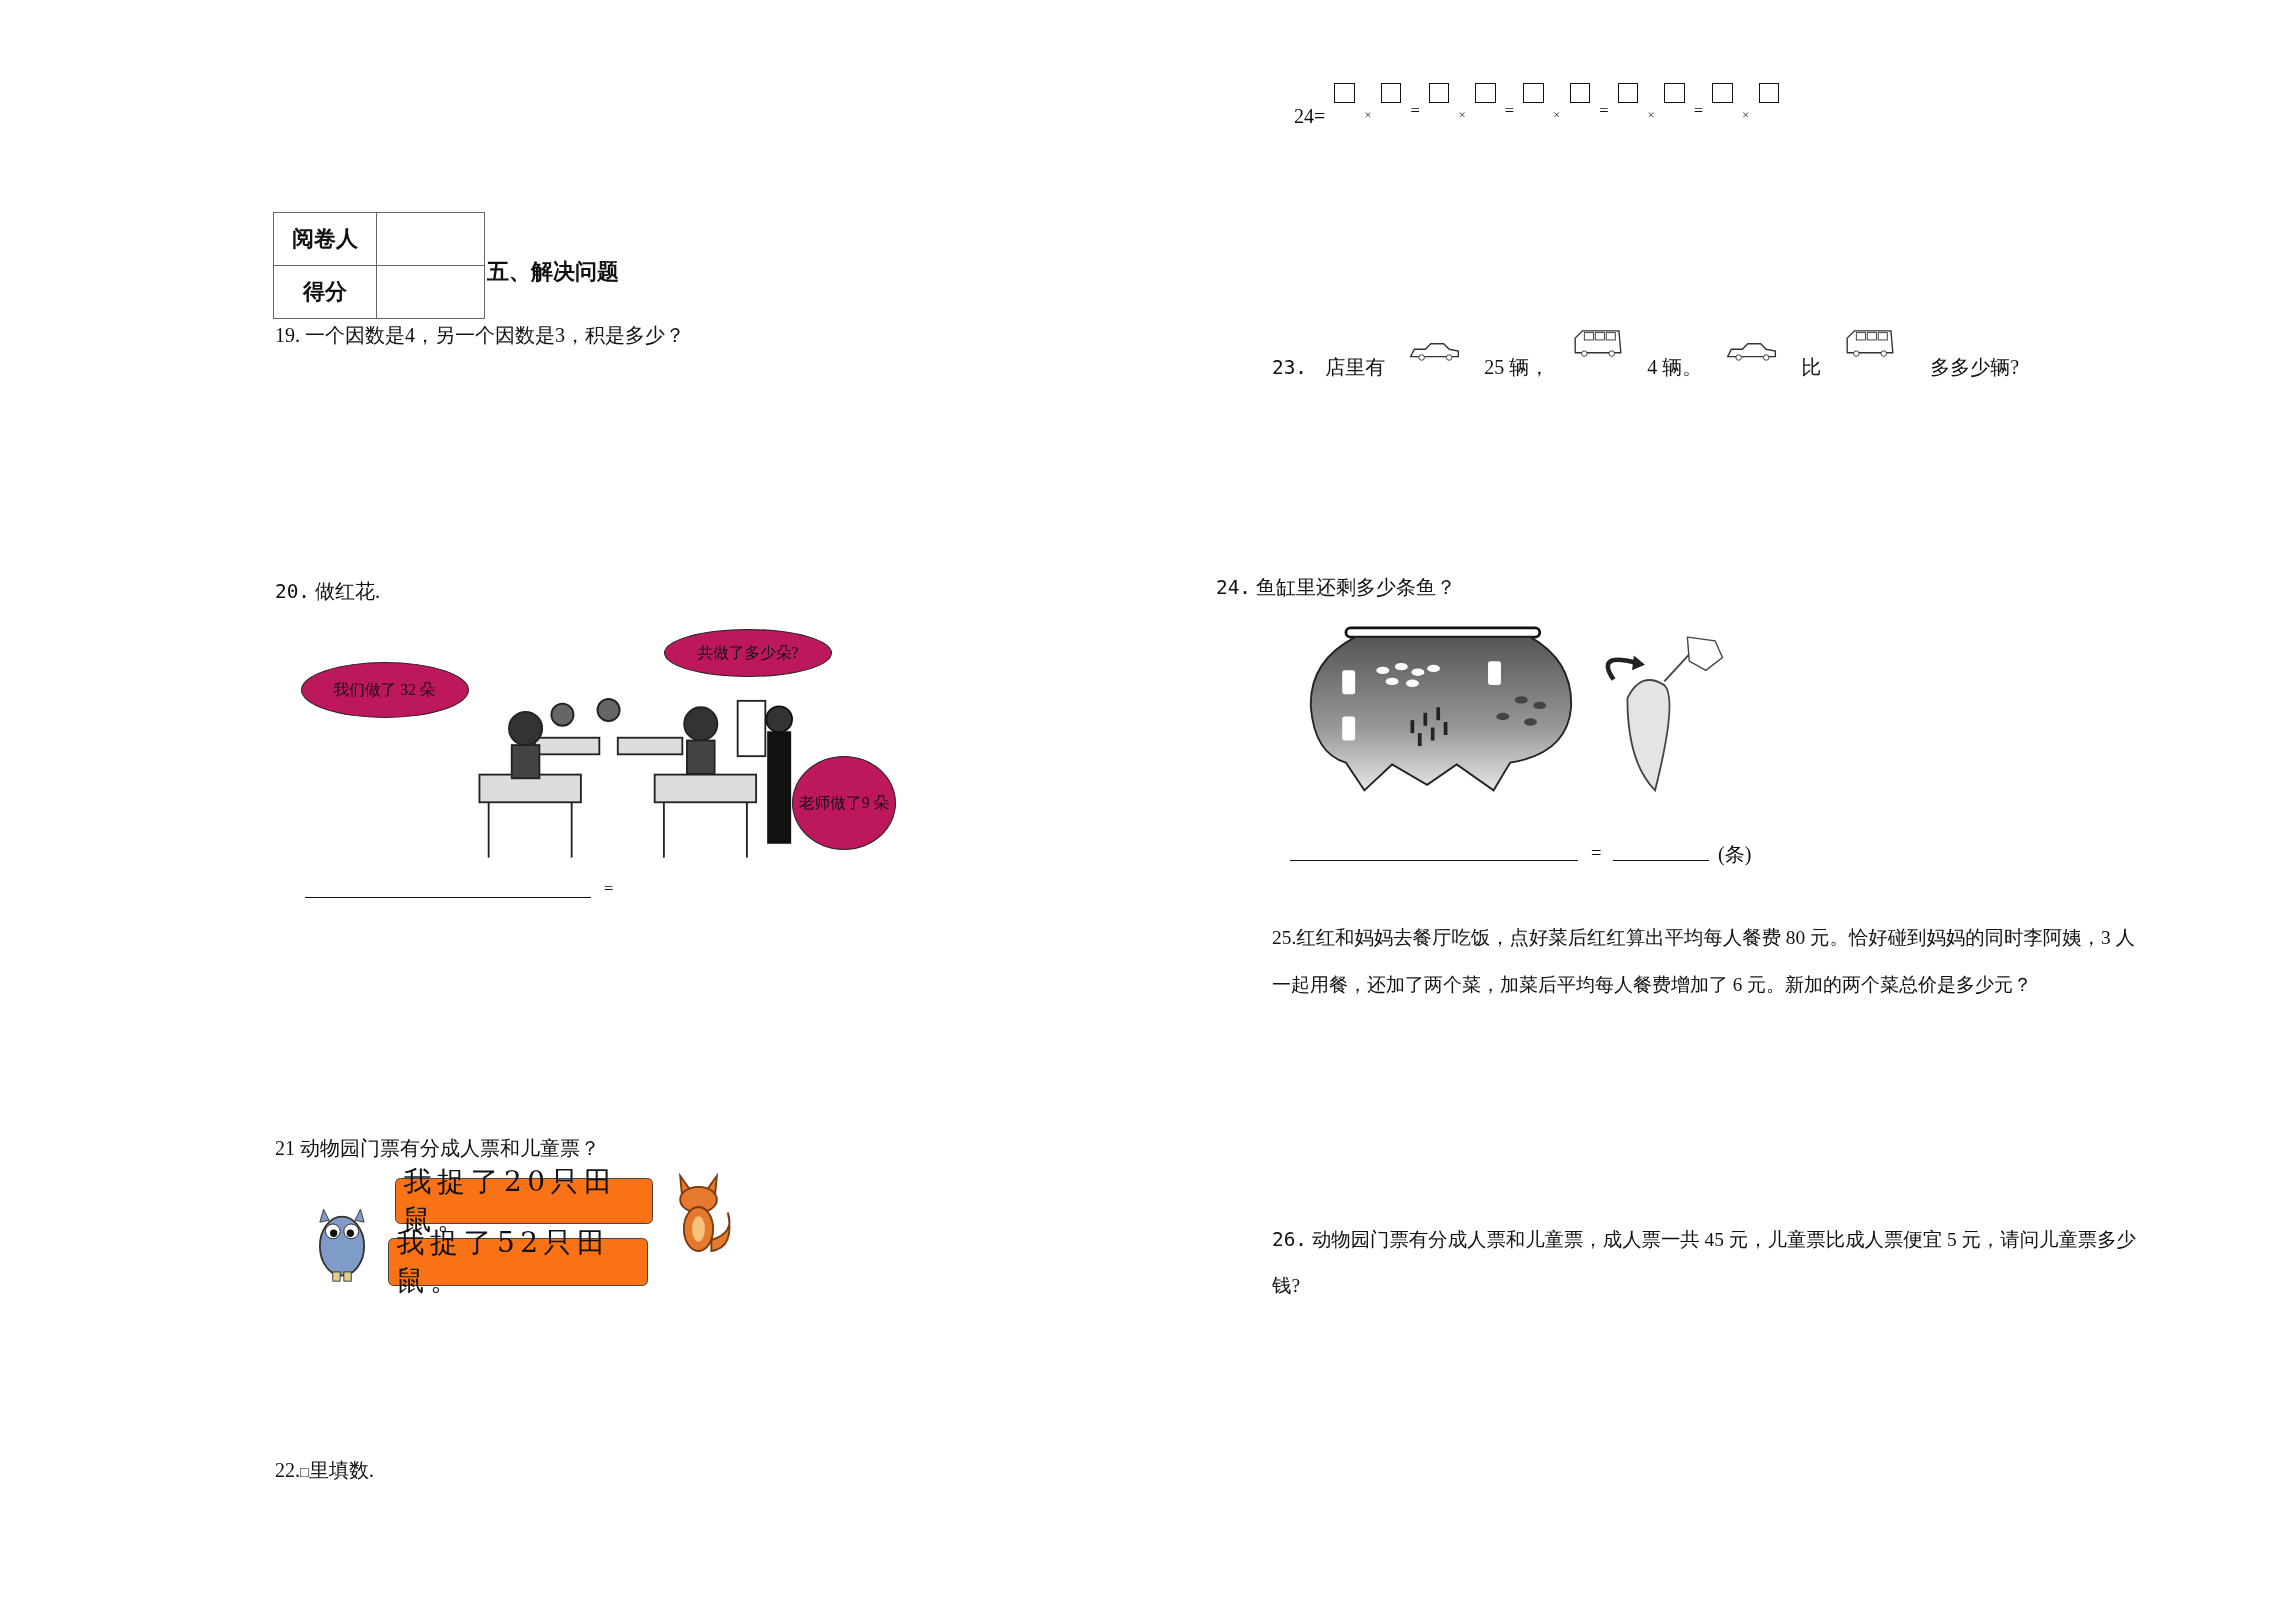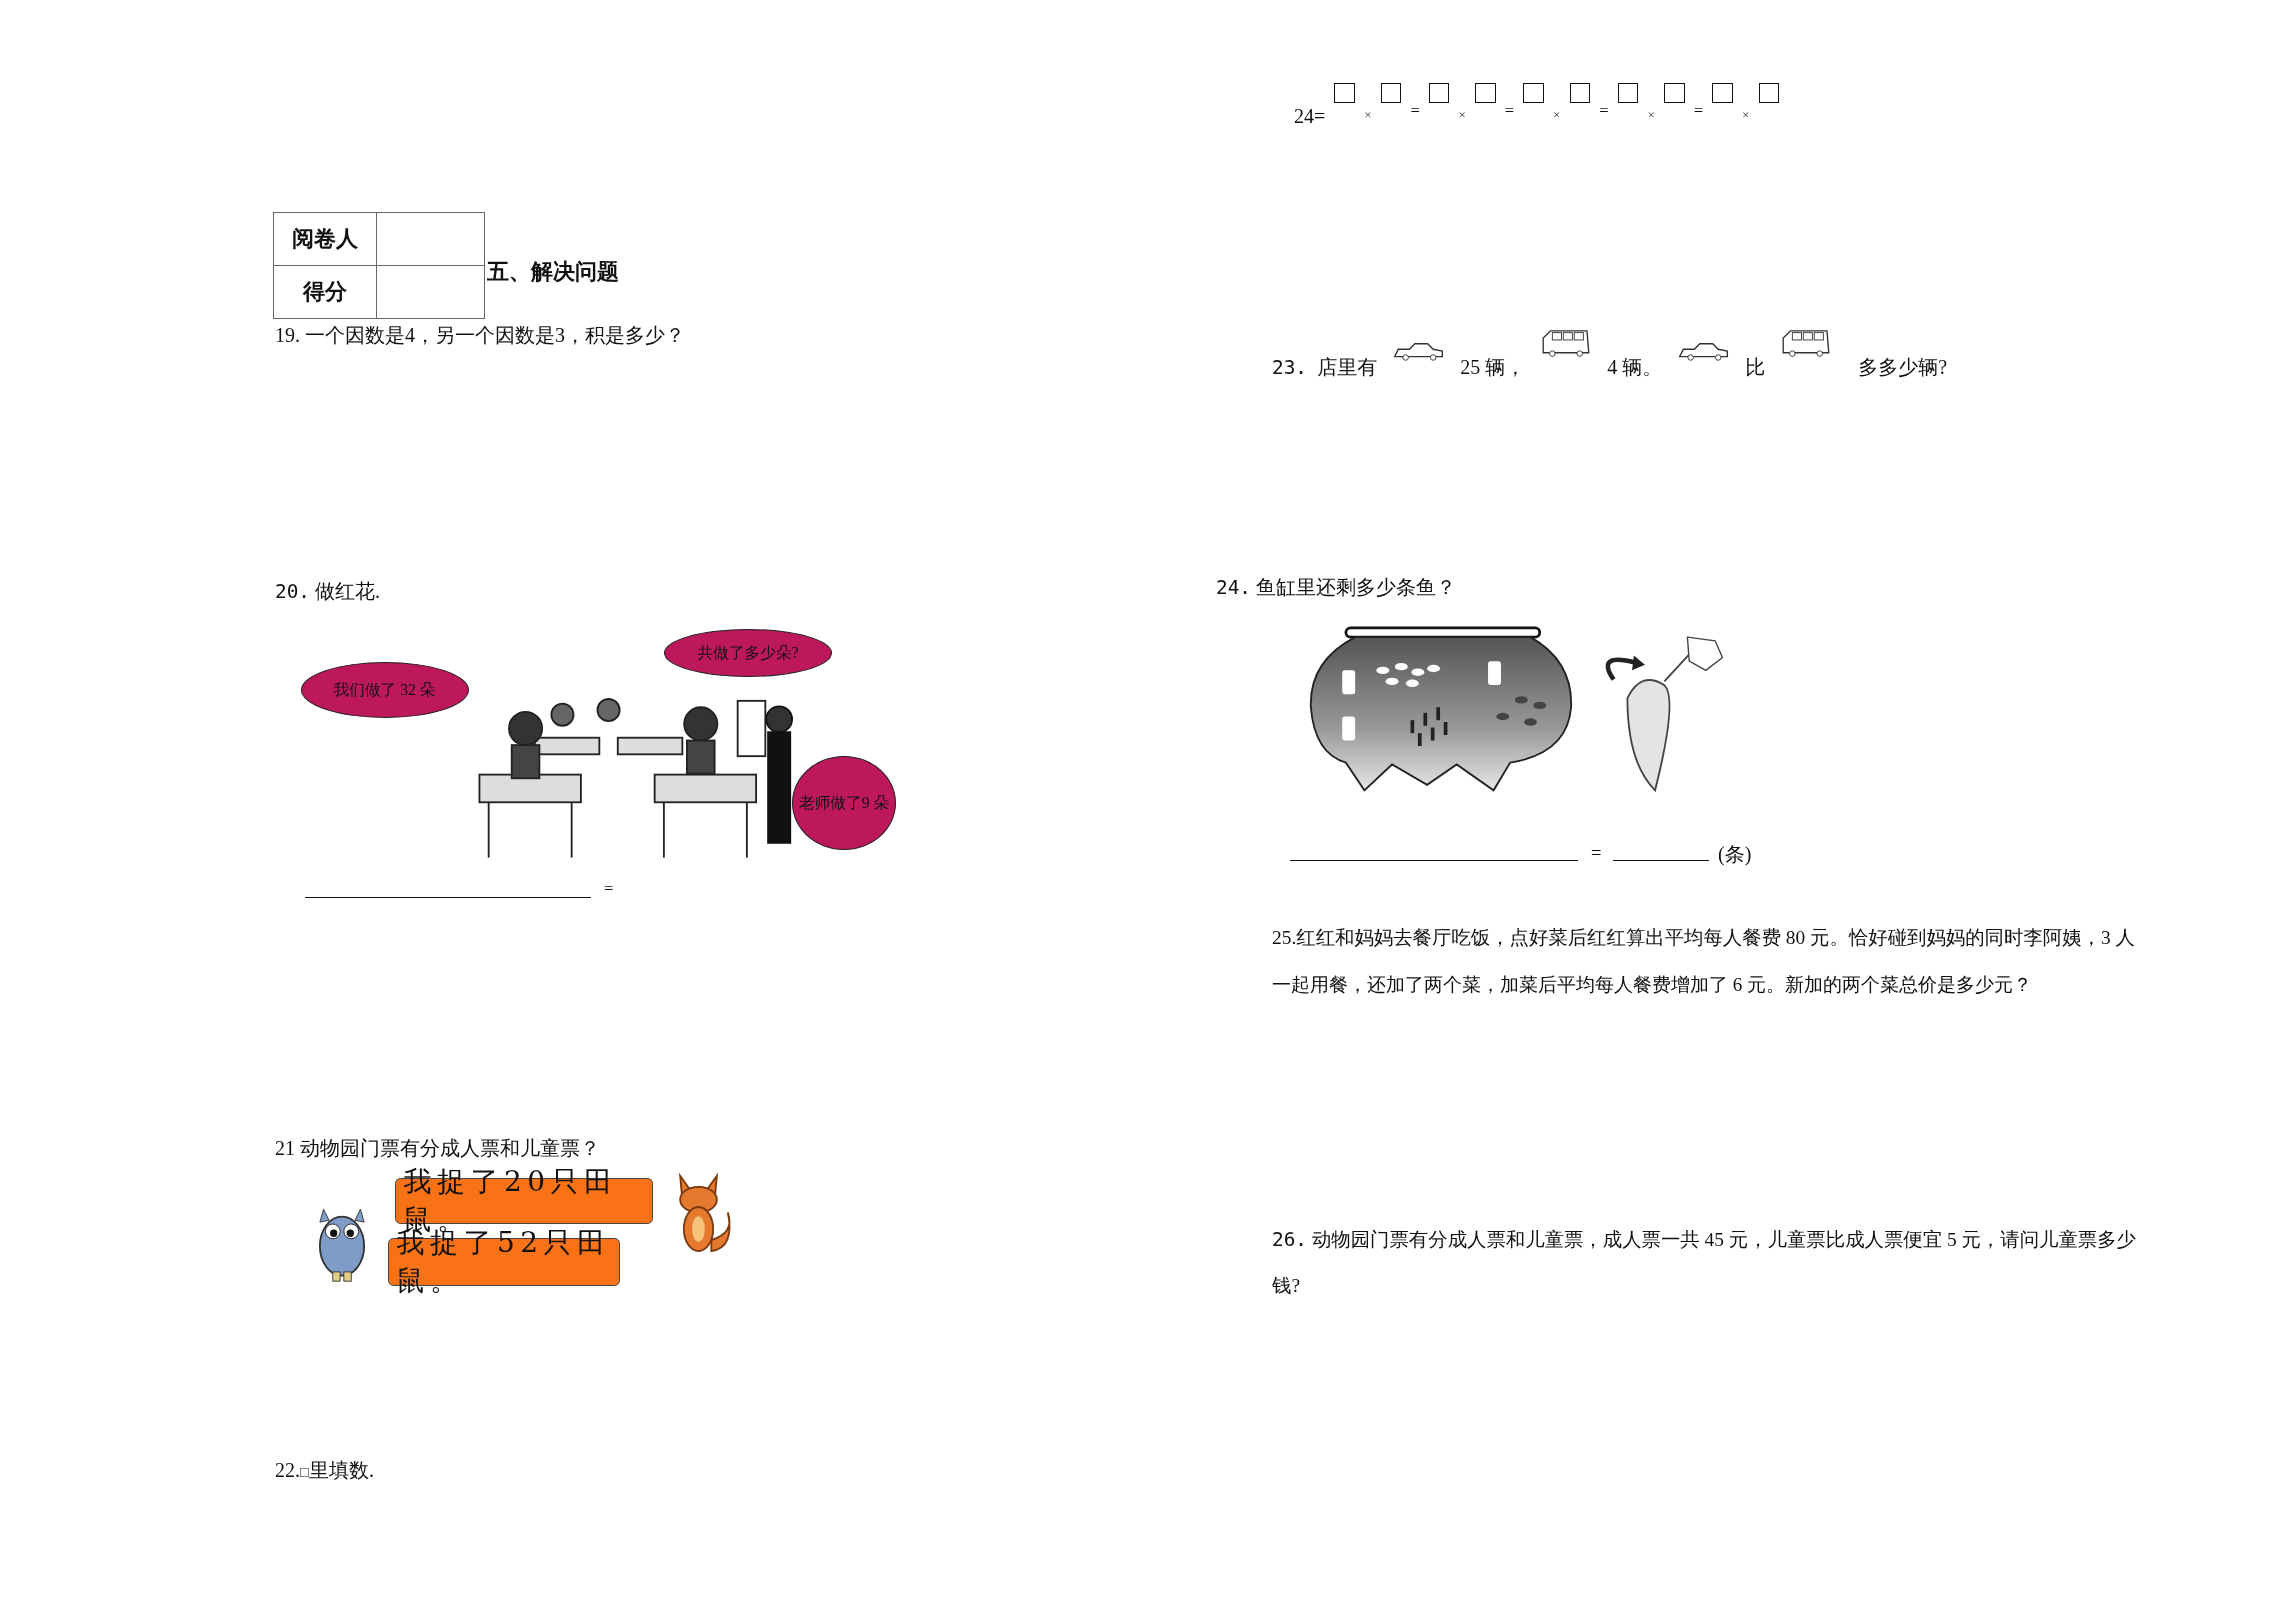--- a/index.html
+++ b/index.html
@@ -109,21 +109,21 @@
     <rect x="30" y="78" width="8" height="10" fill="#e5cf88" stroke="#333"></rect>
 </svg>
 <svg class="abs" style="left:671px;top:1168px;" width="66" height="89" viewBox="0 0 72 96">
   <polygon points="10,8 20,22 30,20 40,22 50,8 48,30 12,30" fill="#e57a2e" stroke="#7a3a10" stroke-width="2"></polygon>
   <ellipse cx="30" cy="34" rx="20" ry="14" fill="#e57a2e" stroke="#7a3a10" stroke-width="2"></ellipse>
   <ellipse cx="30" cy="66" rx="16" ry="24" fill="#e57a2e" stroke="#7a3a10" stroke-width="2"></ellipse>
   <ellipse cx="30" cy="66" rx="7" ry="14" fill="#f6c27c"></ellipse>
   <path d="M44 78 Q70 70 62 48 Q70 86 44 90 Z" fill="#e57a2e" stroke="#7a3a10" stroke-width="2"></path>
 </svg>
 <div class="bubble" style="left:395px;top:1178px;width:258px;height:46px;">我捉了20只田鼠。</div>
-<div class="bubble" style="left:388px;top:1238px;width:232px;height:48px;">我捉了52只田鼠。</div>
+<div class="bubble" style="left:388px;top:1238px;width:260px;height:48px;">我捉了52只田鼠。</div>
 
 <div class="abs q" style="left:275px;top:1460px;">
   <span class="numserif">22.</span><span style="font-size:14.8px;">□</span><span>里填数.</span>
 </div>
 
 <div class="eqrow">
   <span class="lead">24=</span>
   <span class="box slot"></span>
   <span class="opx">×</span>
   <span class="box slot"></span>
@@ -138,21 +138,21 @@
   <span class="ope">=</span>
   <span class="box slot"></span>
   <span class="opx">×</span>
   <span class="box slot"></span>
   <span class="ope">=</span>
   <span class="box slot"></span>
   <span class="opx">×</span>
   <span class="box slot"></span>
 </div>
 
-<div class="abs q" style="left:1272px;top:346px;display:flex;align-items:flex-end;gap:1px;">
+<div class="abs q" style="left:1272px;top:346px;display:flex;align-items:flex-end;gap:9px;">
   <span class="num">23.</span>
   <span style="margin-left:9.2px;">店里有</span>
   <svg width="55" height="24" style="margin:0 13px;position:relative;top:-13px;" viewBox="0 0 60 26">
     <path d="M4 18 L8 10 L20 10 L26 4 L40 4 L46 10 L56 12 L56 18 Z" fill="#fff" stroke="#333" stroke-width="1.5"></path>
     <circle cx="16" cy="19" r="3" fill="#fff" stroke="#333"></circle>
       <circle cx="46" cy="19" r="3" fill="#fff" stroke="#333"></circle>
   </svg>
   <span>25 辆，</span>
   <svg width="54" height="31" style="margin:0 13px;position:relative;top:-16.6px;" viewBox="0 0 58 34">
     <path d="M4 26 L4 10 L12 2 L52 2 L54 26 Z" fill="#fff" stroke="#333" stroke-width="1.5"></path>

